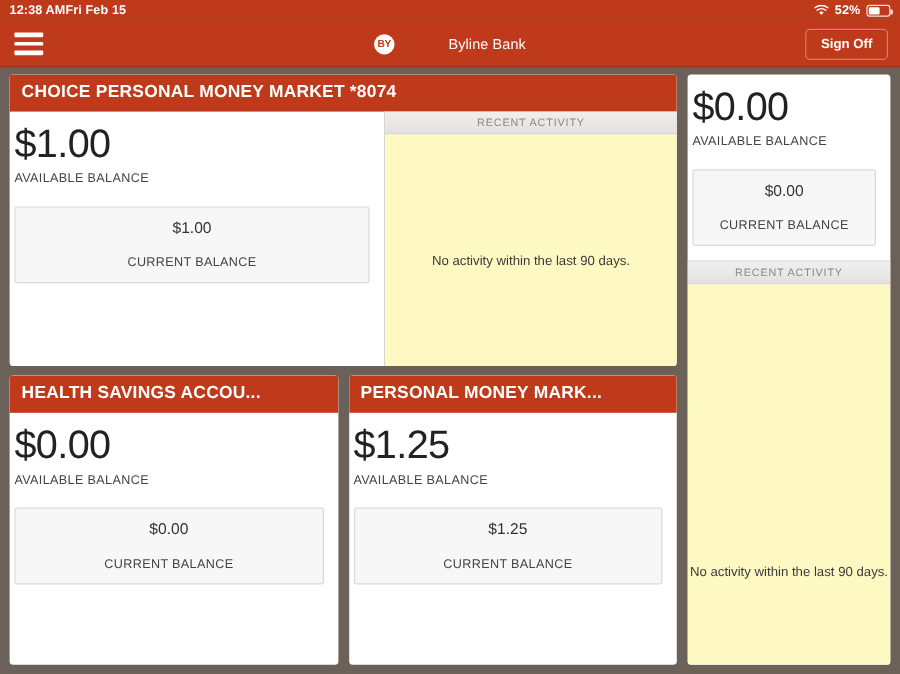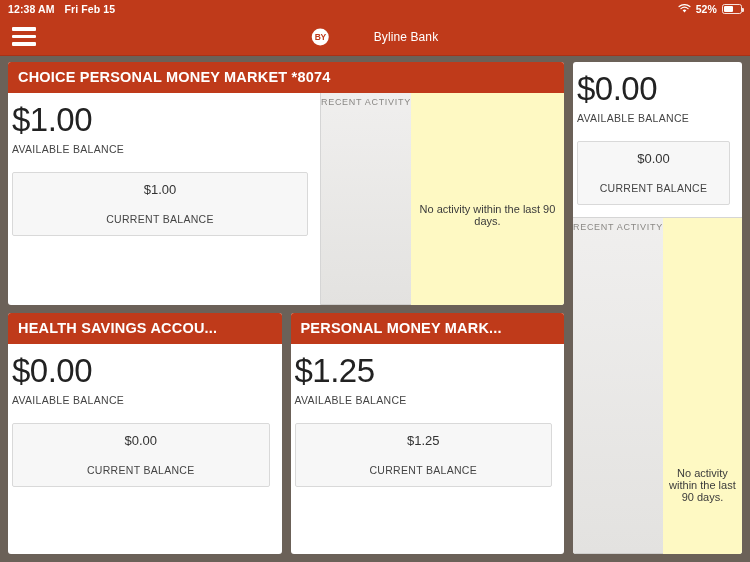--- a/index.html
+++ b/index.html
@@ -15,21 +15,21 @@
     height: 18px;
     background: #bf3a1a;
     display: flex;
     align-items: center;
     padding: 0 8px;
     color: #ffffff;
     font-size: 10.5px;
     font-weight: bold;
     letter-spacing: 0.1px;
   }
-  .sb-time { margin-right: 10px; }
+  .sb-time { }
   .sb-date { }
   .sb-right {
     margin-left: auto;
     display: flex;
     align-items: center;
     gap: 5px;
   }
   .wifi-icon { display: block; }
   .batt {
     width: 20px; height: 10px;
@@ -163,21 +163,21 @@
   .cur-amount { font-size: 13px; color: #333333; }
   .cur-label {
     font-size: 10.5px; color: #444444;
     margin-top: 16px; letter-spacing: .3px;
   }
 
   .activity-pane {
     width: 244px;
     border-left: 1px solid #d5d5d5;
     display: flex;
-    flex-direction: row;
+    flex-direction: column;
   }
   .activity-head {
     background: linear-gradient(#f0efee, #e3e2e0);
     border-bottom: 1px solid #cfcecc;
     color: #8a8885;
     font-size: 9px;
     letter-spacing: .7px;
     text-align: center;
     padding: 4px 0 4px 0;
   }
@@ -231,20 +231,21 @@
 <div class="appbar">
   <div class="hamburger">
     <span></span>
       <span></span>
       <span></span>
   </div>
   <div class="brand">
     <span class="brand-mark">BY</span>
     <span class="brand-name">Byline Bank</span>
   </div>
+  <button class="signoff">Sign Off</button>
 </div>
 
 <div class="board">
 
   <div class="col-left">
 
     <div class="card" style="flex:0 0 243px;">
       <div class="card-head">CHOICE PERSONAL MONEY MARKET *8074</div>
       <div class="card-body">
         <div class="balance-pane">

